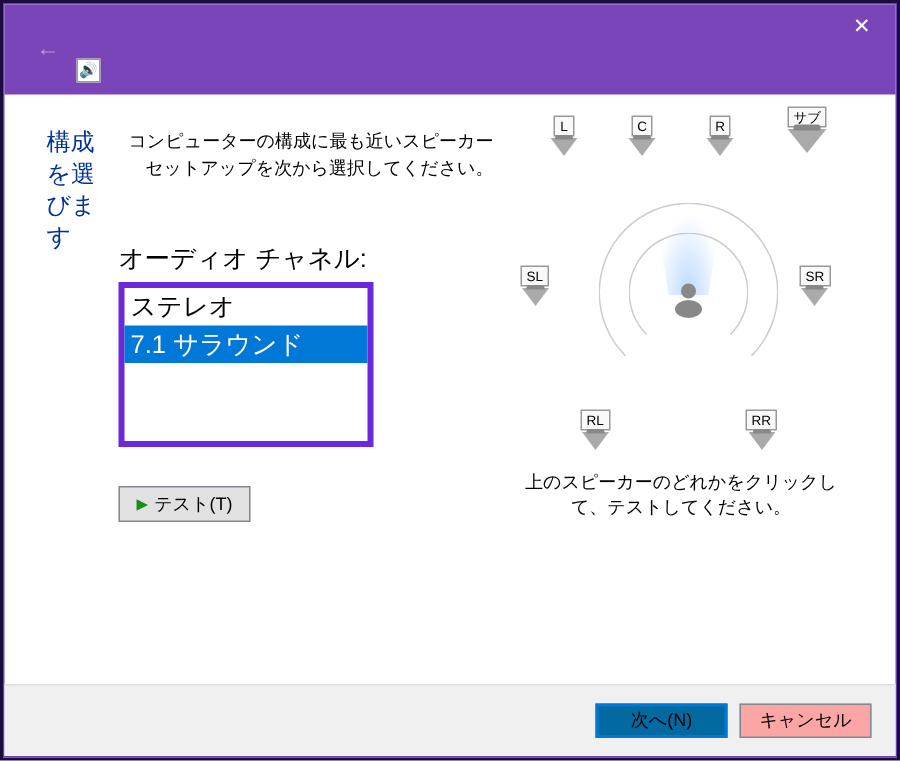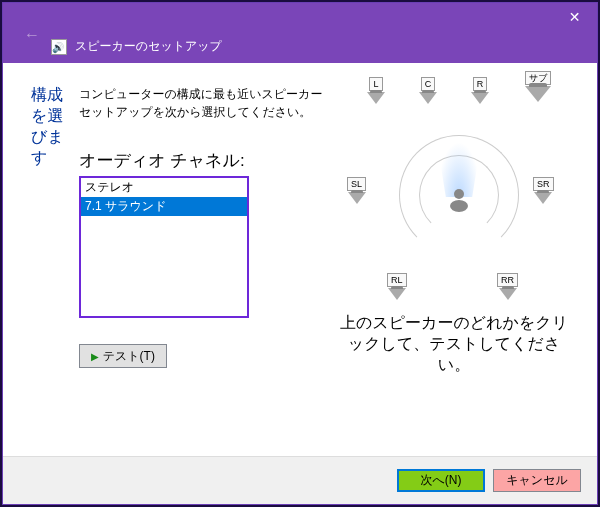--- a/index.html
+++ b/index.html
@@ -7,53 +7,52 @@
 .window { width: 596px; height: 503px; margin: 2px; background: #fff; border: 1px solid #6b3fb5; display: flex; flex-direction: column; }
 .titlebar { height: 60px; background: #7a45b8; position: relative; display: flex; align-items: flex-end; padding-left: 48px; padding-bottom: 8px; }
 .back-btn { position: absolute; left: 18px; top: 50%; transform: translateY(-50%); width: 22px; height: 22px; display: flex; align-items: center; justify-content: center; color: #b89ad6; font-size: 16px; cursor: default; }
 .title-icon { width: 16px; height: 16px; background: #fff; border: 1px solid #999; margin-right: 8px; display: inline-flex; align-items: center; justify-content: center; font-size: 10px; }
 .title-text { color: #fff; font-size: 12px; }
 .close-btn { position: absolute; right: 0; top: 0; width: 45px; height: 28px; display: flex; align-items: center; justify-content: center; color: #fff; font-size: 14px; cursor: pointer; }
 .content { flex: 1; padding: 22px 28px 0 28px; display: flex; position: relative; }
 .heading { color: #003399; font-size: 16px; margin-bottom: 20px; font-weight: 400; }
 .row { display: flex; gap: 10px; }
 .left-col { width: 250px; }
-.desc { font-size: 12px; color: #000; line-height: 1.5; margin-bottom: 28px; }
+.desc { font-size: 12px; color: #000; line-height: 1.5; margin-bottom: 40px; text-align: right; }
 .label { font-size: 17px; margin-bottom: 4px; }
-.listbox { border: 2px solid #6d28d9; width: 170px; height: 142px; background: #fff; font-size: 12px; }
+.listbox { border: 4px solid #6d28d9; width: 170px; height: 110px; background: #fff; font-size: 17px; }
 .list-item { padding: 1px 4px; cursor: pointer; }
 .list-item.selected { background: #0078d7; color: #fff; }
 .test-btn { margin-top: 26px; height: 24px; width: 88px; border: 1px solid #828790; background: #e1e1e1; font-size: 12px; display: flex; align-items: center; justify-content: center; gap: 4px; cursor: pointer; }
 .test-btn .play { color: #1a8c1a; font-size: 10px; }
 .right-col { flex: 1; position: relative; }
 .diagram { position: relative; width: 220px; height: 230px; margin-left: 10px; margin-top: -8px; }
 .speaker { position: absolute; display: flex; flex-direction: column; align-items: center; cursor: pointer; }
 .spk-label { font-size: 9px; border: 1px solid #999; background: #f9f9f9; padding: 0 3px; margin-bottom: 1px; line-height: 12px; }
 .spk-cone { width: 0; height: 0; border-left: 9px solid transparent; border-right: 9px solid transparent; border-top: 12px solid #aaa; position: relative; }
 .spk-cone::before { content: ''; position: absolute; top: -14px; left: -6px; width: 12px; height: 3px; background: #888; border-radius: 2px 2px 0 0; }
 .spk-cone.big { border-left-width: 13px; border-right-width: 13px; border-top-width: 16px; }
 .spk-cone.big::before { top: -19px; left: -9px; width: 18px; height: 4px; }
 .arc { position: absolute; border: 1px solid #ccc; border-radius: 50%; border-bottom-color: transparent; }
 .arc1 { width: 120px; height: 120px; left: 50px; top: 58px; }
 .arc2 { width: 80px; height: 80px; left: 70px; top: 78px; }
 .center-guy { position: absolute; left: 96px; top: 108px; width: 28px; height: 28px; }
 .beam { position: absolute; left: 88px; top: 65px; width: 44px; height: 55px; background: radial-gradient(ellipse at bottom, rgba(120,180,255,0.5), transparent 70%); clip-path: polygon(20% 100%, 80% 100%, 100% 0, 0 0); }
-.hint { font-size: 16px; text-align: center; margin-top: 6px; }
+.hint { font-size: 12px; text-align: center; margin-top: 6px; }
 .footer { height: 48px; border-top: 1px solid #ddd; display: flex; align-items: center; justify-content: flex-end; gap: 8px; padding-right: 16px; background: #f0f0f0; }
 .btn { height: 23px; min-width: 88px; border: 1px solid #828790; background: #fca5a5; font-size: 12px; display: flex; align-items: center; justify-content: center; cursor: pointer; }
-.btn.primary { border: 2px solid #0078d7; background: #84cc16; margin-left: 41px; }
+.btn.primary { border: 2px solid #0078d7; background: #0369a1; margin-left: 41px; }
 </style>
 </head>
 <body>
 
 <div class="window">
   <div class="titlebar">
     <div class="back-btn">←</div>
     <span class="title-icon">🔊</span>
-    <span class="title-text">スピーカーのセットアップ</span>
     <div class="close-btn">✕</div>
   </div>
 
   <div class="content">
     <div class="heading">構成を選びます</div>
     <div class="row">
       <div class="left-col">
         <div class="desc">コンピューターの構成に最も近いスピーカー セットアップを次から選択してください。</div>
         <div class="label">オーディオ チャネル:</div>
         <div class="listbox">

